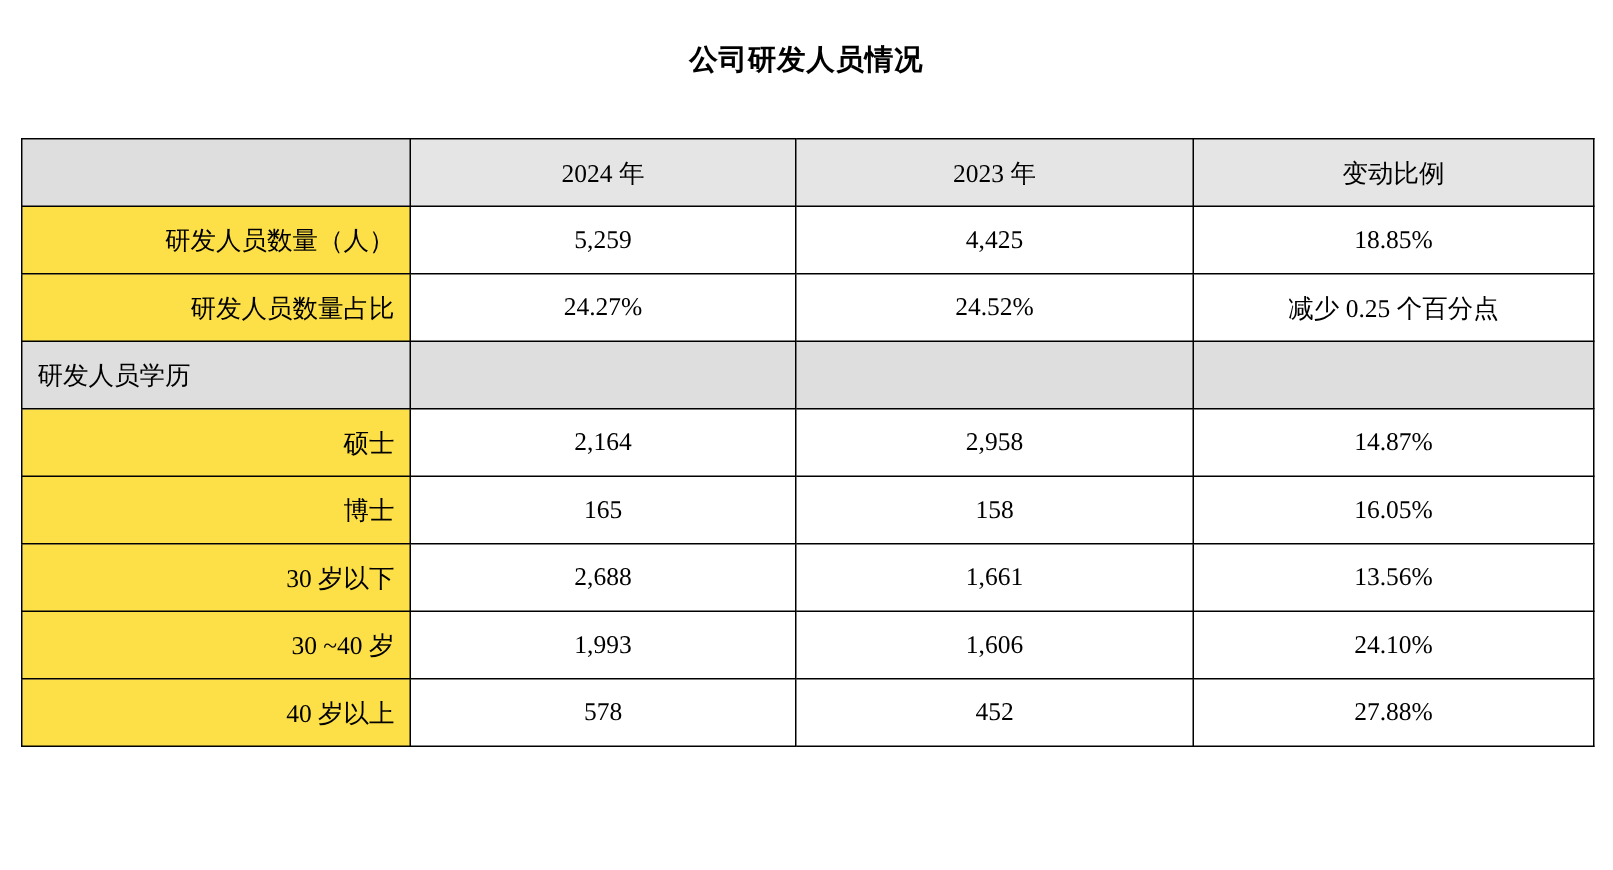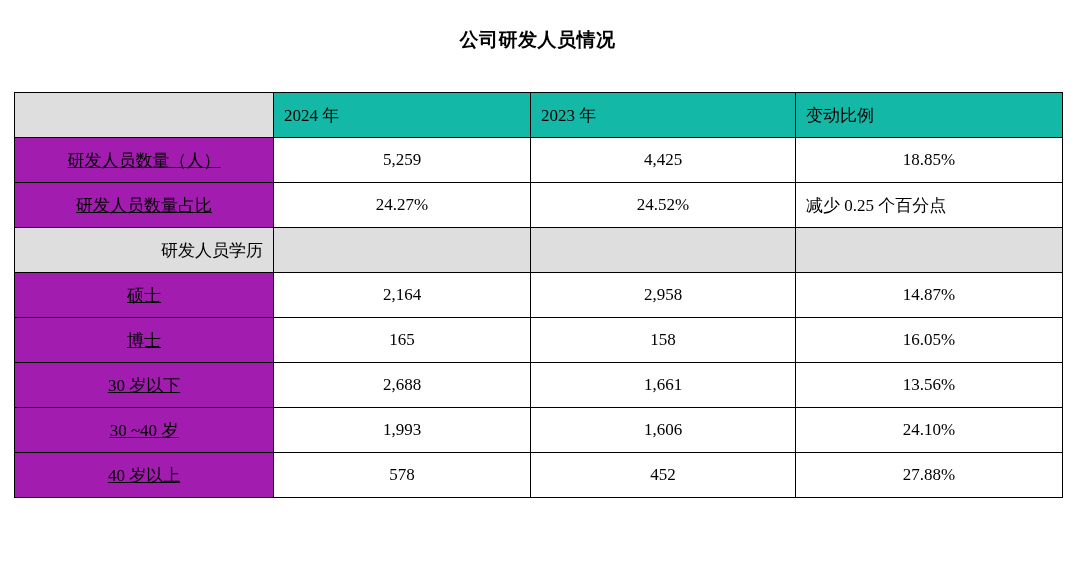--- a/index.html
+++ b/index.html
@@ -52,38 +52,37 @@
     font-weight: normal;
     padding: 0 10px;
     box-sizing: border-box;
     vertical-align: middle;
     font-family: "Liberation Serif", "DejaVu Serif", serif;
   }
   .hdr-blank {
     background: #dedede;
   }
   .hdr-cell {
-    background: #14b8a6;
-    text-align: left;
+    background: #e5e5e5;
+    text-align: center;
   }
   .rowhead {
-    background: #a21caf;
-    text-align: center;
-    text-decoration: underline;
+    background: #fde047;
+    text-align: right;
   }
   .section-row td {
     background: #dedede;
-    text-align: right;
+    text-align: left;
   }
   .num {
     text-align: center;
     background: #ffffff;
   }
   .txt-right {
-    text-align: left;
+    text-align: center;
     background: #ffffff;
   }
 </style>
 </head>
 <body>
 
 <div class="page">
 
   <div class="doc-title">公司研发人员情况</div>
 

